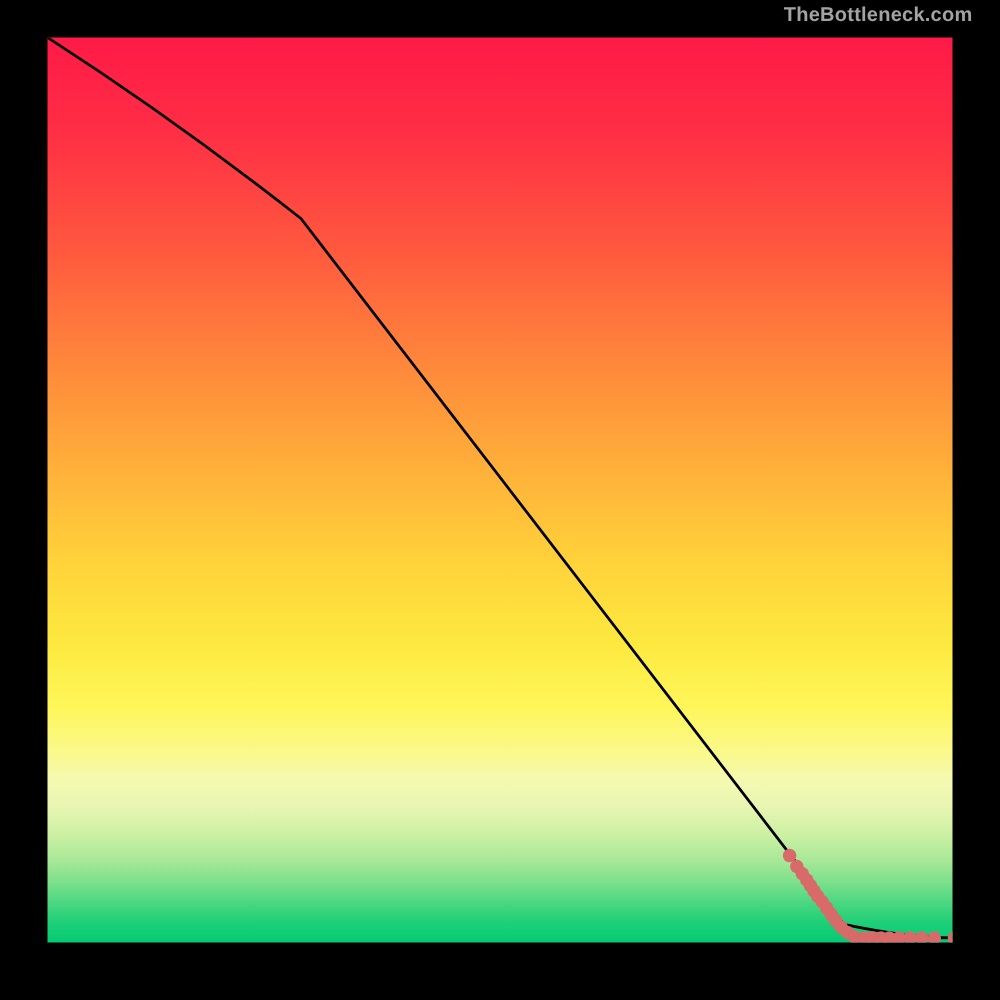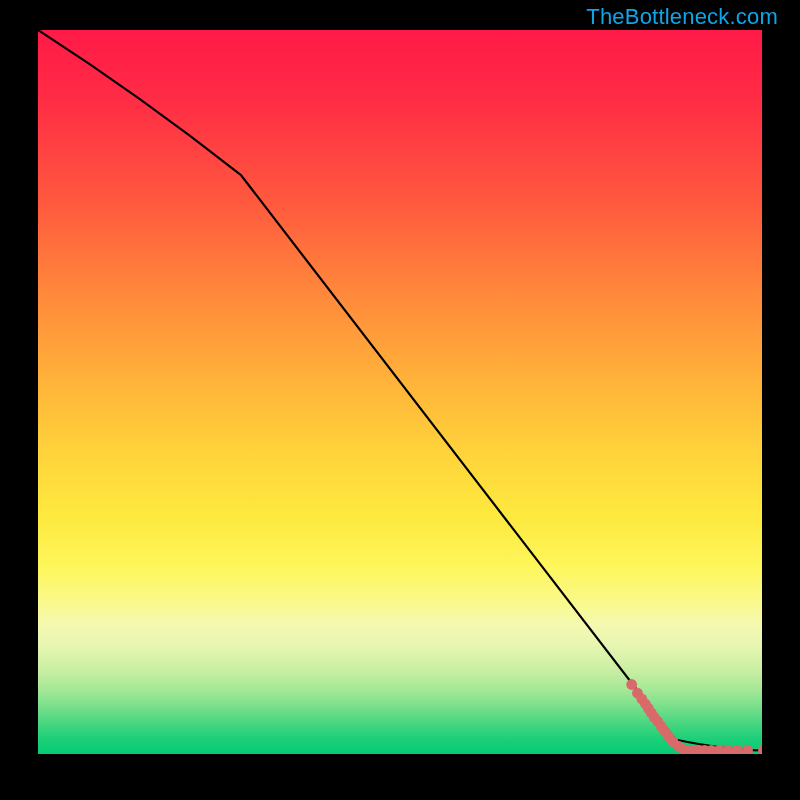--- a/index.html
+++ b/index.html
@@ -8,23 +8,23 @@
     height: 800px;
     background: #000;
     position: relative;
     font-family: Arial, Helvetica, sans-serif;
     overflow: hidden;
   }
   .watermark {
     position: absolute;
     top: 4px;
     right: 22px;
-    color: #0ea5e9;
-    font-size: 22px;
-    font-weight: 400;
+    color: #a3a3a3;
+    font-size: 16px;
+    font-weight: 700;
     letter-spacing: 0.2px;
     z-index: 30;
   }
   .plot {
     position: absolute;
     left: 38px;
     top: 30px;
     width: 724px;
     height: 724px;
   }

